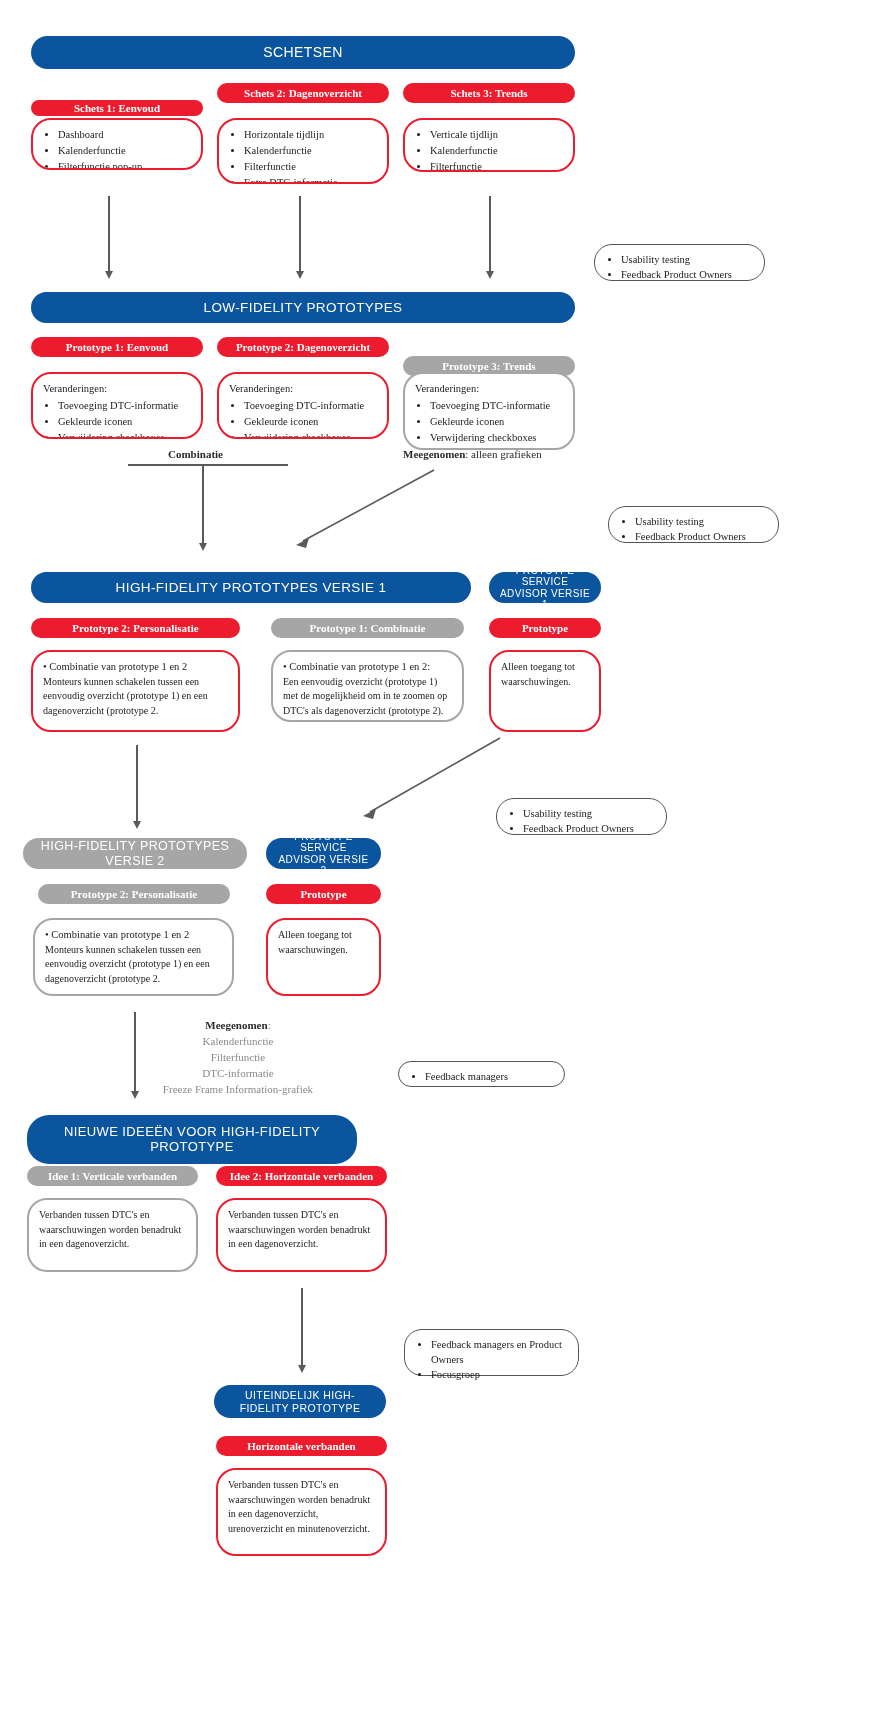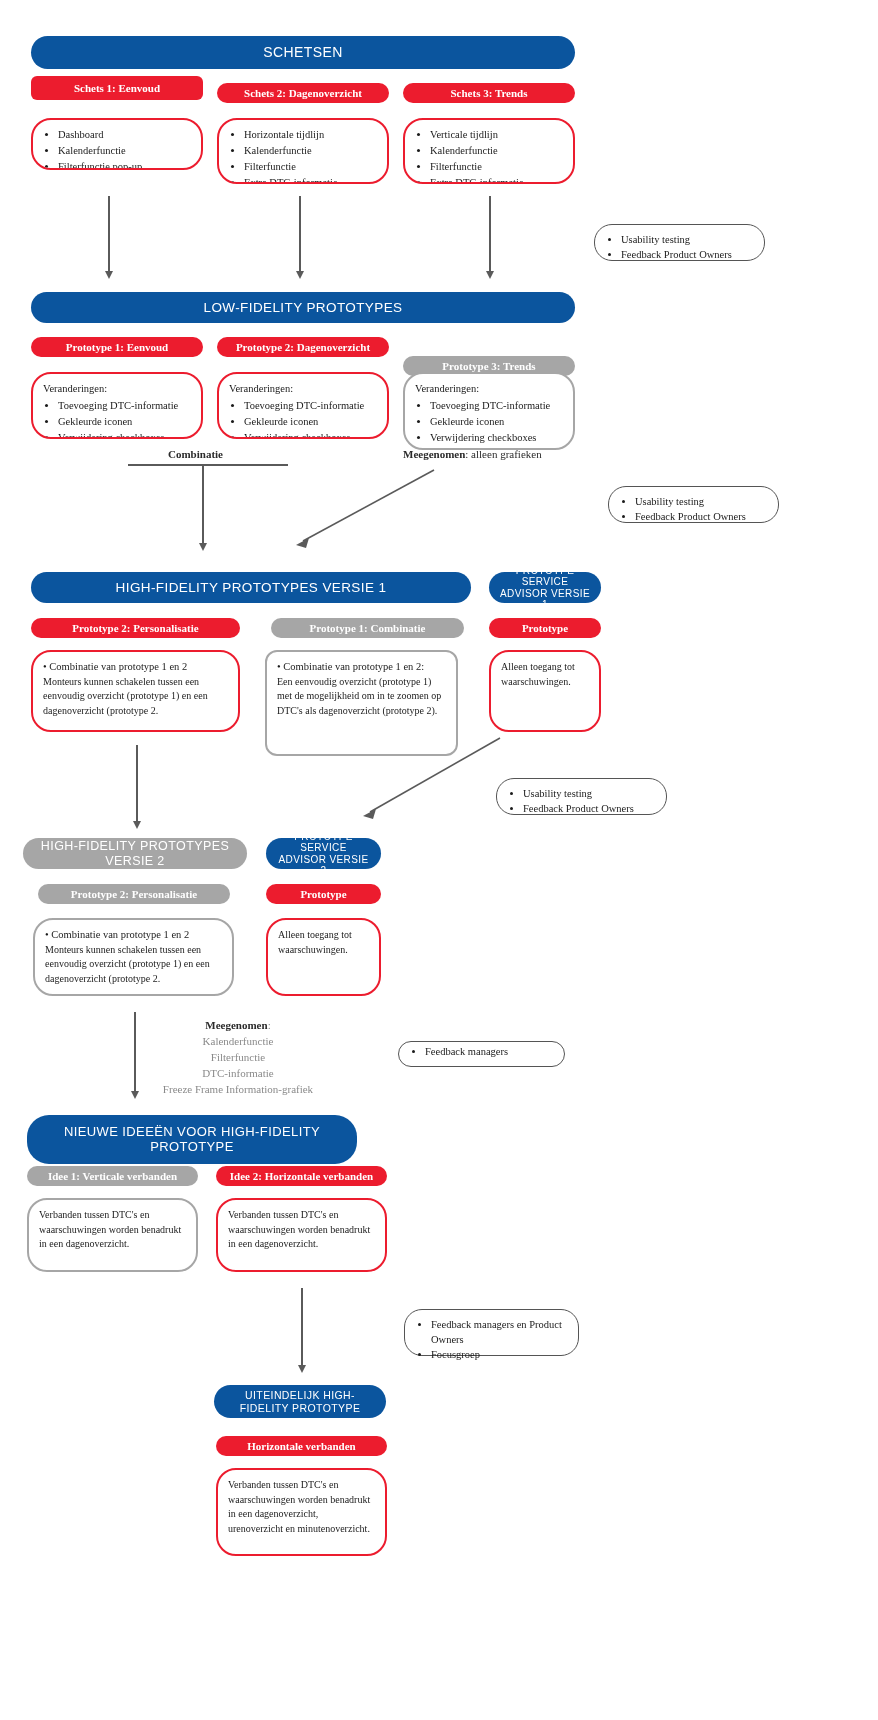--- a/index.html
+++ b/index.html
@@ -64,20 +64,21 @@
 
   
   .callout {
     border-radius: 18px;
     border: 1.6px solid #555;
     background: #fff;
     font-size: 10.5px;
     line-height: 1.45;
     padding: 7px 10px;
     color: #1b1b1b;
+    margin-top: 20px;
   }
   .callout ul { margin:0; padding-left: 16px; }
 
   
   .para { font-size: 10px; line-height: 1.45; }
   .bullet-first { margin-left: 14px; }
 
   
   .vline { position:absolute; width:1.6px; background:#5a5a5a; }
   .hline { position:absolute; height:2.2px; background:#5a5a5a; }
@@ -101,41 +102,41 @@
   .meeg { position:absolute; text-align:center; font-size:11px; line-height:1.45; color:#8a8a8a; }
   .meeg b { color:#2b2b2b; }
 </style>
 </head>
 <body>
 
 <div class="canvas">
 
   <div class="node banner blue" style="left:31px; top:36px; width:544px; height:33px; font-size:14px;">SCHETSEN</div>
 
-  <div class="node pill red" style="left:31px; top:76px; width:172px; height:24px; font-size:11px;border-radius:6px;">Schets 1: Eenvoud</div>
+  <div class="node pill red" style="left:31px; top:100px; width:172px; height:16px; font-size:11px;">Schets 1: Eenvoud</div>
   <div class="node pill red" style="left:217px; top:83px; width:172px; height:20px; font-size:11px;">Schets 2: Dagenoverzicht</div>
   <div class="node pill red" style="left:403px; top:83px; width:172px; height:20px; font-size:11px;">Schets 3: Trends</div>
 
   <div class="node box" style="left:31px; top:118px; width:172px; height:52px;">
     <ul>
       <li>Dashboard</li>
       <li>Kalenderfunctie</li>
       <li>Filterfunctie pop-up</li>
       <li>Extra DTC-informatie</li>
     </ul>
   </div>
   <div class="node box" style="left:217px; top:118px; width:172px; height:66px;">
     <ul>
       <li>Horizontale tijdlijn</li>
       <li>Kalenderfunctie</li>
       <li>Filterfunctie</li>
       <li>Extra DTC-informatie</li>
     </ul>
   </div>
-  <div class="node box" style="left:403px; top:118px; width:172px; height:66px;">
+  <div class="node box" style="left:403px; top:118px; width:172px; height:54px;">
     <ul>
       <li>Verticale tijdlijn</li>
       <li>Kalenderfunctie</li>
       <li>Filterfunctie</li>
       <li>Extra DTC-informatie</li>
 
     </ul>
   </div>
 
   <div class="vline" style="left:108px; top:196px; height:76px;"></div>
@@ -211,21 +212,21 @@
   <div class="node banner blue" style="left:489px; top:572px; width:112px; height:31px; font-size:10px;">PROTOYPE SERVICE ADVISOR VERSIE 1</div>
 
   <div class="node pill red" style="left:31px; top:618px; width:209px; height:20px; font-size:11px;">Prototype 2: Personalisatie</div>
   <div class="node pill gray" style="left:271px; top:618px; width:193px; height:20px; font-size:11px;">Prototype 1: Combinatie</div>
   <div class="node pill red" style="left:489px; top:618px; width:112px; height:20px; font-size:11px;">Prototype</div>
 
   <div class="node box" style="left:31px; top:650px; width:209px; height:82px;">
     <p class="bullet-first">•&nbsp;<span>Combinatie van prototype 1 en 2</span></p>
     <p class="para">Monteurs kunnen schakelen tussen een eenvoudig overzicht (prototype 1) en een dagenoverzicht (prototype 2.</p>
   </div>
-  <div class="node box grayline" style="left:265px; top:650px; width:193px; height:106px;border-radius:12px;">
+  <div class="node box grayline" style="left:271px; top:650px; width:193px; height:72px;">
     <p class="bullet-first">•&nbsp;<span>Combinatie van prototype 1 en 2:</span></p>
     <p class="para">Een eenvoudig overzicht (prototype 1) met de mogelijkheid om in te zoomen op DTC's als dagenoverzicht (prototype 2).</p>
   </div>
   <div class="node box" style="left:489px; top:650px; width:112px; height:82px;">
     <p class="para">Alleen toegang tot waarschuwingen.</p>
   </div>
 
   <div class="vline" style="left:136px; top:745px; height:77px;"></div>
   <div class="arrowhead" style="left:132.5px; top:821px;"></div>
 
@@ -254,21 +255,21 @@
   <div class="arrowhead" style="left:130.5px; top:1091px;"></div>
 
   <div class="meeg" style="left:148px; top:1018px; width:180px;">
     <div><b>Meegenomen</b>:</div>
     <div>Kalenderfunctie</div>
     <div>Filterfunctie</div>
     <div>DTC-informatie</div>
     <div>Freeze Frame Information-grafiek</div>
   </div>
 
-  <div class="node callout" style="left:398px; top:1041px; width:167px; height:26px; display:flex; align-items:flex-end;">
+  <div class="node callout" style="left:398px; top:1041px; width:167px; height:26px; display:flex; align-items:flex-start;">
     <ul>
       <li>Feedback managers</li>
     </ul>
   </div>
 
   <div class="node banner blue" style="left:27px; top:1115px; width:330px; height:49px; font-size:13px;">NIEUWE IDEEËN VOOR HIGH-FIDELITY PROTOTYPE</div>
 
   <div class="node pill gray" style="left:27px; top:1166px; width:171px; height:20px; font-size:11px;">Idee 1:  Verticale verbanden</div>
   <div class="node pill red" style="left:216px; top:1166px; width:171px; height:20px; font-size:11px;">Idee 2:  Horizontale verbanden</div>
 

